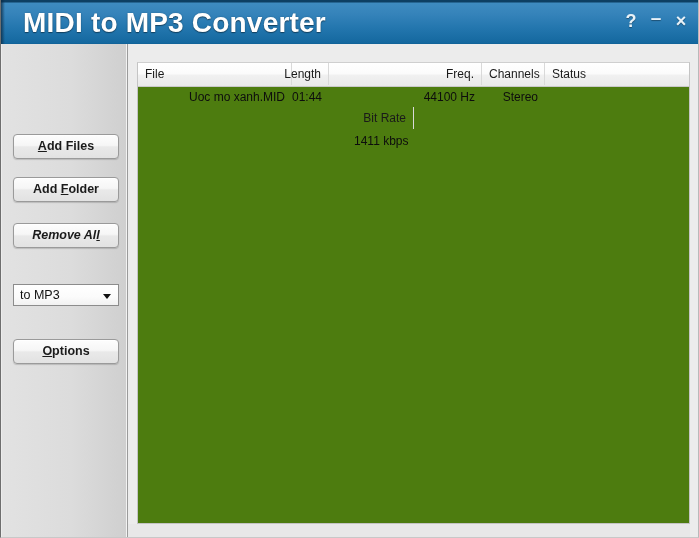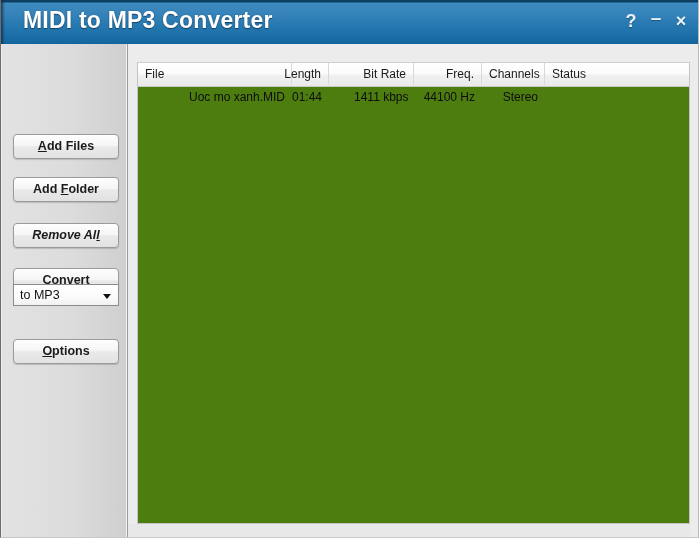--- a/index.html
+++ b/index.html
@@ -43,21 +43,21 @@
     content: "";
     position: absolute;
     left: 0; top: 0;
     width: 4px; height: 44px;
     background: linear-gradient(to right, rgba(10,40,65,0.75), rgba(10,40,65,0));
   }
   #window-title {
     position: absolute;
     left: 22px;
     top: 7px;
-    font-size: 23px;
+    font-size: 28px;
     font-weight: bold;
     color: #ffffff;
     letter-spacing: 0.2px;
     text-shadow: 0 1px 1px rgba(0,0,0,0.40), 0 0 2px rgba(0,0,0,0.22);
     white-space: nowrap;
   }
   .win-btn {
     position: absolute;
     top: 10px;
     width: 22px;
@@ -208,21 +208,21 @@
     overflow: hidden;
     cursor: default;
     user-select: none;
     text-align: right;
   }
   .cell.right { text-align: right; }
 
   
   .c-file     { left: 0px;   width: 154px; }
   .c-length   { left: 136px; width: 55px; }
-  .c-bitrate  { left: 209px; width: 67px; }
+  .c-bitrate  { left: 209px; width: 67px; margin-top: 44px; }
   .c-freq     { left: 276px; width: 68px; }
   .c-channels { left: 344px; width: 63px; }
   .c-status   { left: 407px; width: 144px; border-right: none; }
 
   
   #bottom-strip {
     position: absolute;
     left: 127px;
     top: 524px;
     width: 562px;
@@ -243,21 +243,20 @@
   </div>
 
   <div id="sidebar">
 
     <div class="side-button" id="add-files-button"><span></span><span class="mnem">A</span><span>dd Files</span></div>
 
     <div class="side-button" id="add-folder-button"><span>Add </span><span class="mnem">F</span><span>older</span></div>
 
     <div class="side-button" id="remove-all-button"><span>Remove Al</span><span class="mnem">l</span><span></span></div>
 
-    <div class="side-button" id="convert-button"><span></span><span class="mnem">C</span><span>onvert</span></div>
 
     <div id="format-select">
       <span id="format-select-value">to MP3</span>
       <span id="format-select-arrow"></span>
     </div>
 
     <div class="side-button" id="options-button"><span></span><span class="mnem">O</span><span>ptions</span></div>
 
   </div>
 

